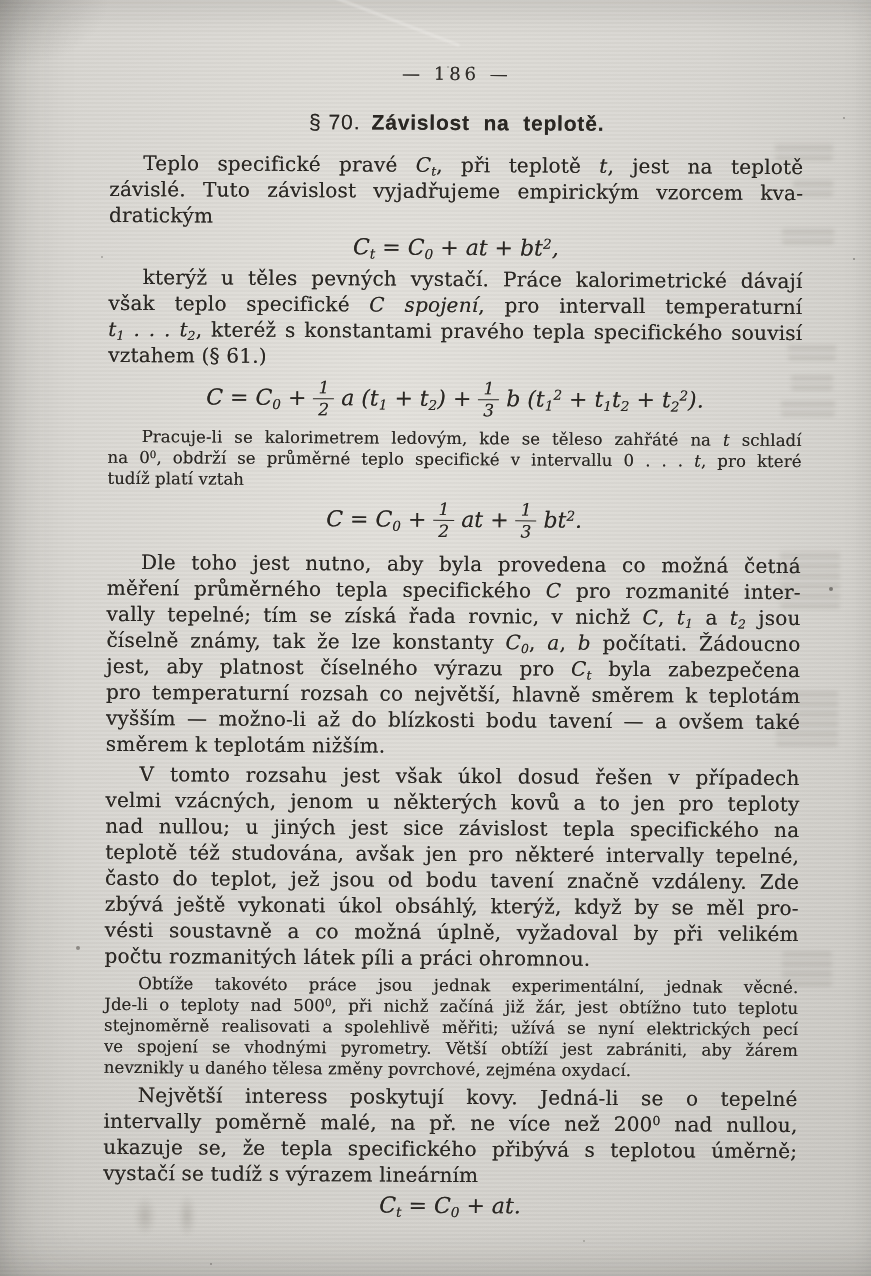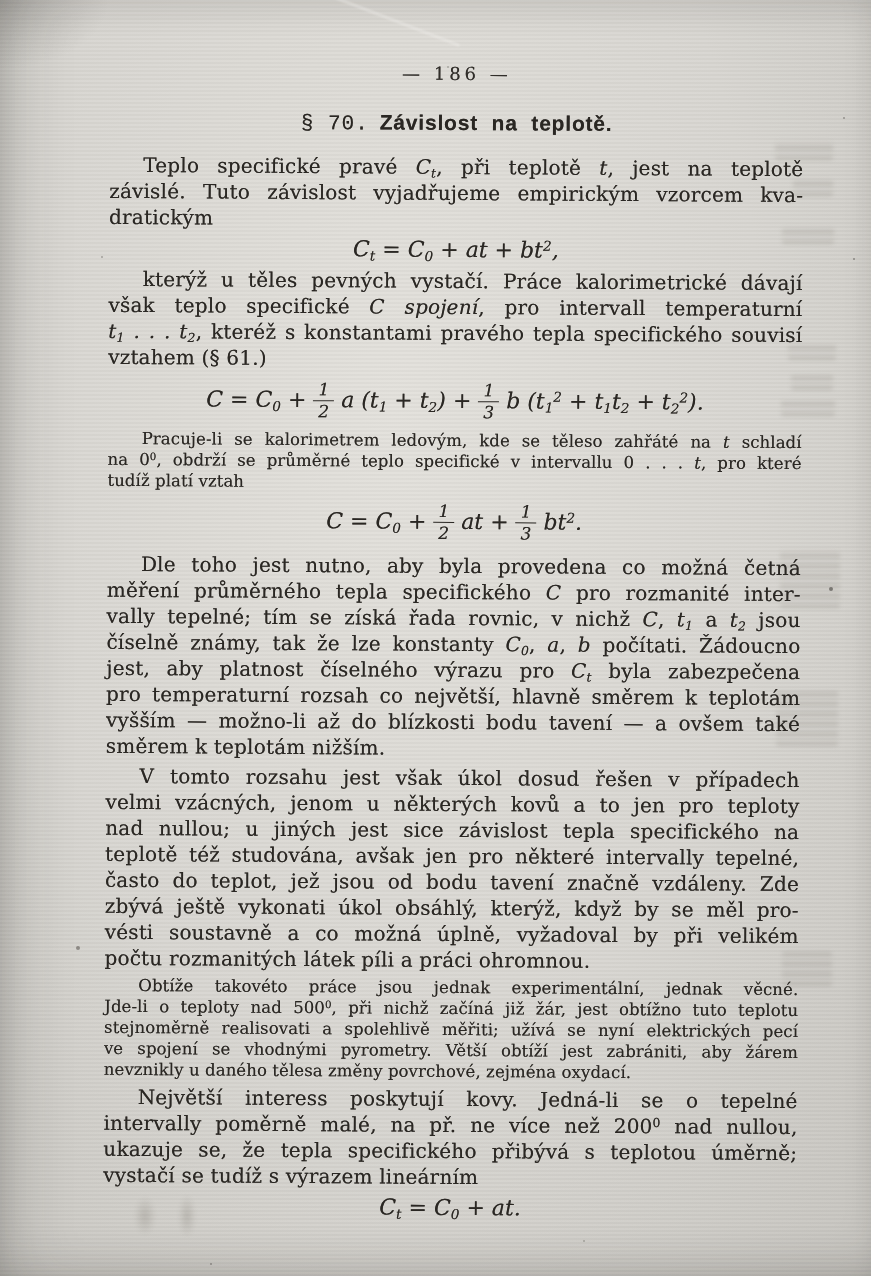--- a/index.html
+++ b/index.html
@@ -38,21 +38,21 @@
       101px 256px 0 0 rgba(55,52,47,.35),
       210px 1263px 0 0 rgba(55,52,47,.4),
       583px 1240px 0 0 rgba(55,52,47,.3);}
   .content{
     position:absolute; left:110px; top:62px; width:694px;
     transform:rotate(.35deg); transform-origin:50% 0;
     text-shadow:0 0 .5px rgba(42,39,35,.65);
   }
   .page-number{text-align:center;font-size:18px;line-height:24px;letter-spacing:4px;color:#312e2a;}
   .heading{margin:22px 0 0;text-align:center;font-weight:normal;font-size:21px;line-height:30px;}
-  .heading .sec{font-family:Liberation Mono, monospace;letter-spacing:1px;margin-right:11px;}
+  .heading .sec{font-family:Liberation Sans, sans-serif;letter-spacing:1px;margin-right:11px;}
   .heading .ttl{font-family:"Liberation Sans","DejaVu Sans",sans-serif;font-weight:700;letter-spacing:.8px;word-spacing:7px;}
   .para{margin:0;font-size:20px;line-height:26px;letter-spacing:.2px;}
   .para.first{margin-top:14px;}
   .para .line{text-align:justify;text-align-last:justify;white-space:normal;}
   .para .line:first-child{text-indent:34px;}
   .para .line:last-child{text-align-last:left;}
   .para.petit{font-size:16.5px;line-height:21px;letter-spacing:.1px;margin-top:4px;}
   .gap-sm{margin-top:4px;} .gap-md{margin-top:6px;}
   .formula{text-align:center;font-style:italic;font-size:22px;line-height:30px;margin:3px 0;}
   .formula-frac{display:flex;align-items:center;justify-content:center;gap:7px;height:50px;margin:4px 0 2px;}

